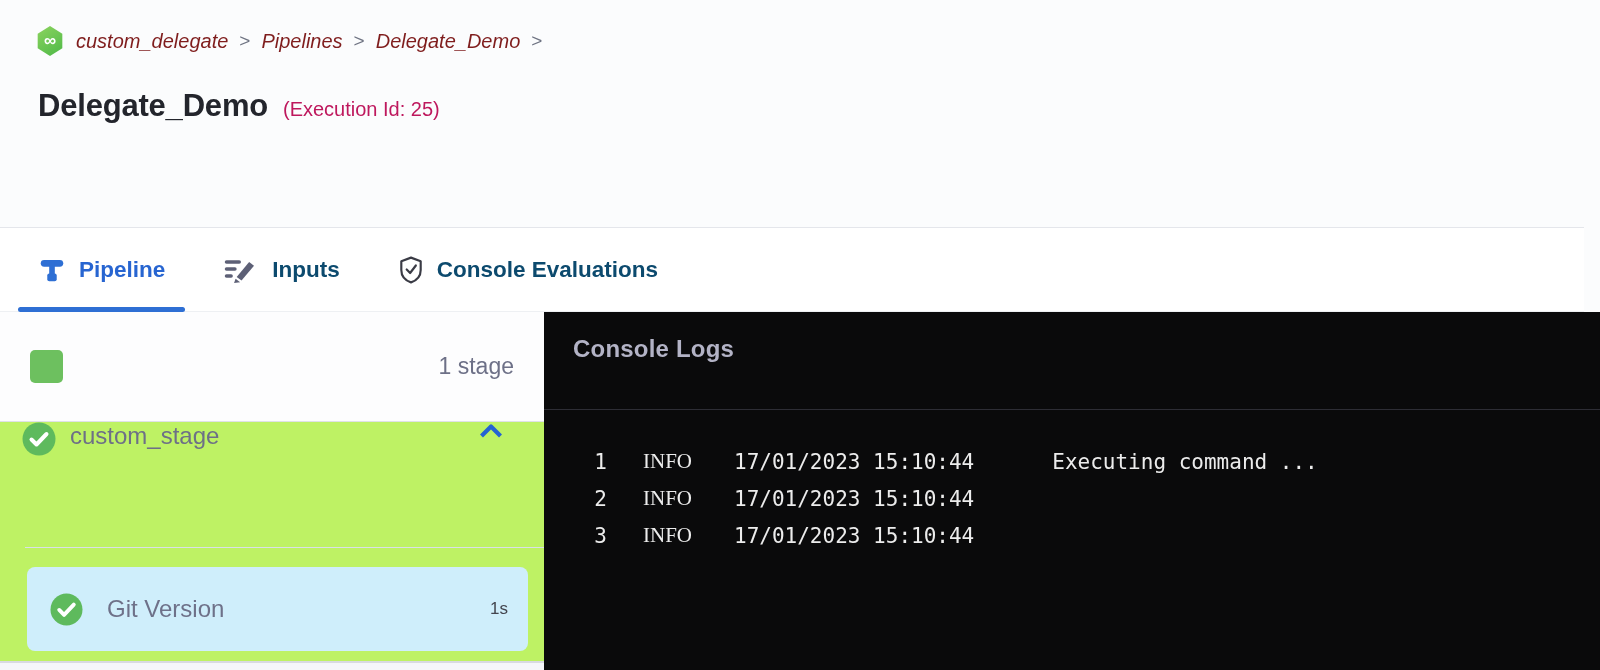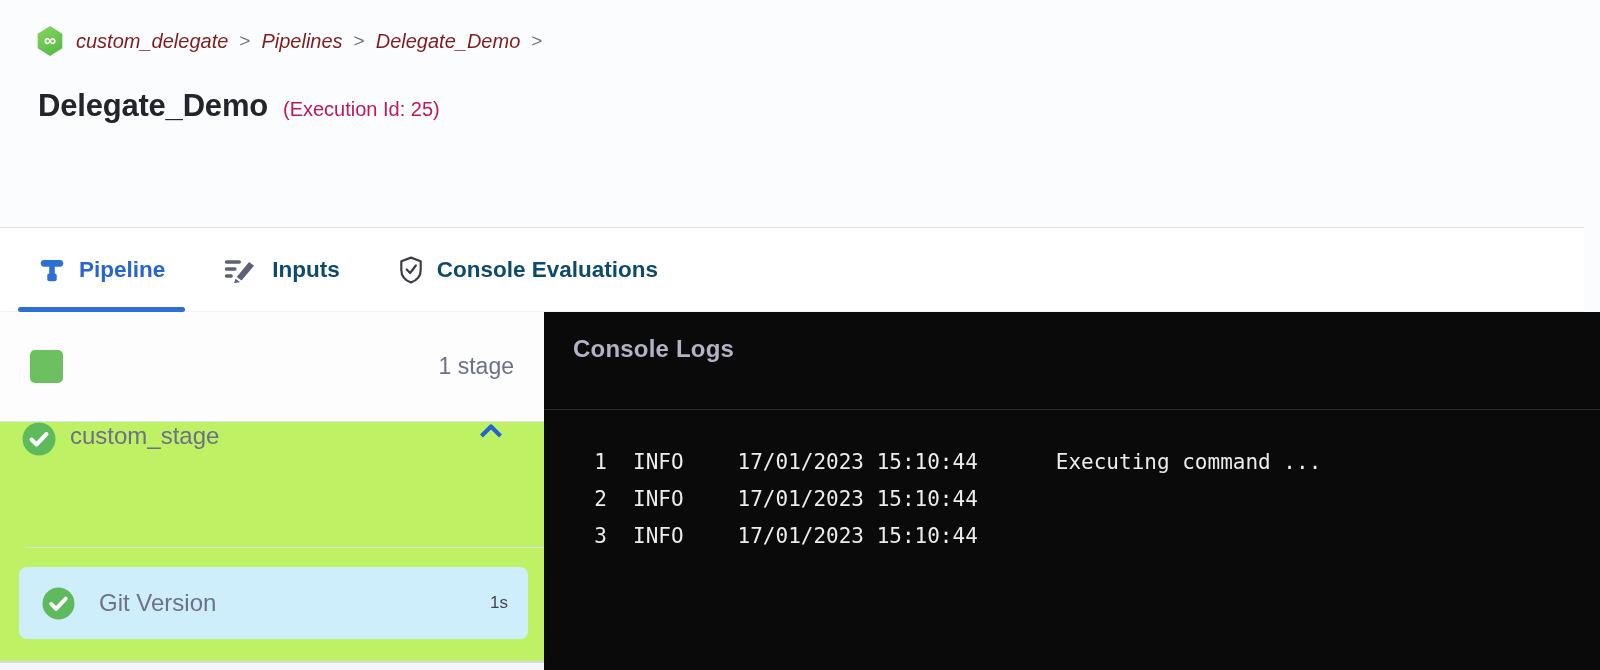--- a/index.html
+++ b/index.html
@@ -43,40 +43,40 @@
   .summary-spacer { flex:1; }
   .stage-count { font-size:23px; color:#6d7087; }
 
   .stage-header { height:126px; flex:none; display:flex; align-items:flex-start;
     padding:0 40px 8px 22px; position:relative; cursor:pointer; }
   .stage-header::after { content:""; position:absolute; left:25px; right:0; bottom:0; height:1px; background:#d9e0e8; }
   .status-circle { width:34px; height:34px; flex:none; }
   .stage-name { margin-left:14px; font-size:24px; color:#6d7087; }
   .stage-spacer { flex:1; }
 
-  .step-row { margin:19px 16px 0 19px; height:72px; flex:none; border-radius:8px; background:#cfeefb;
+  .step-row { margin:19px 16px 0 27px; height:84px; flex:none; border-radius:8px; background:#cfeefb;
     display:flex; align-items:center; padding:0 20px 0 23px; cursor:pointer; }
   .step-row .status-circle { width:33px; height:33px; }
   .step-name { margin-left:24px; font-size:24px; color:#6e7189; }
   .step-spacer { flex:1; }
   .step-duration { font-size:17px; color:#43454e; }
 
   .panel-footer { position:absolute; bottom:0; left:0; right:0; height:9px;
     background:#f5f6fa; border-top:2px solid #d8dae2; }
 
   
   .console { flex:1; background:#0a0a0b; overflow:hidden; }
   .console-header { height:98px; display:flex; align-items:center;
     padding:0 0 23px 29px; border-bottom:1px solid #2d2d35; }
   .console-title { font-size:24px; font-weight:700; color:#b3b3c6; letter-spacing:0.2px; }
   .console-logs { padding-top:33px; font-family:"DejaVu Sans Mono",monospace; font-size:21px; color:#ececec; }
   .log-line { display:flex; height:37px; align-items:center; padding-left:46px; white-space:pre; }
   .log-num { width:17px; text-align:right; flex:none; }
-  .log-level { margin-left:26px; flex:none; }
-  .log-time { margin-left:54px; flex:none; }
+  .log-level { margin-left:36px; flex:none;font-family:Liberation Serif, serif; }
+  .log-time { margin-left:42px; flex:none; }
   .log-msg { margin-left:78px; flex:none; }
 </style>
 </head>
 <body>
 
 <div class="page">
 
   <div class="breadcrumb">
     <div class="crumb-icon">∞</div>
     <span class="crumb-link">custom_delegate</span>

